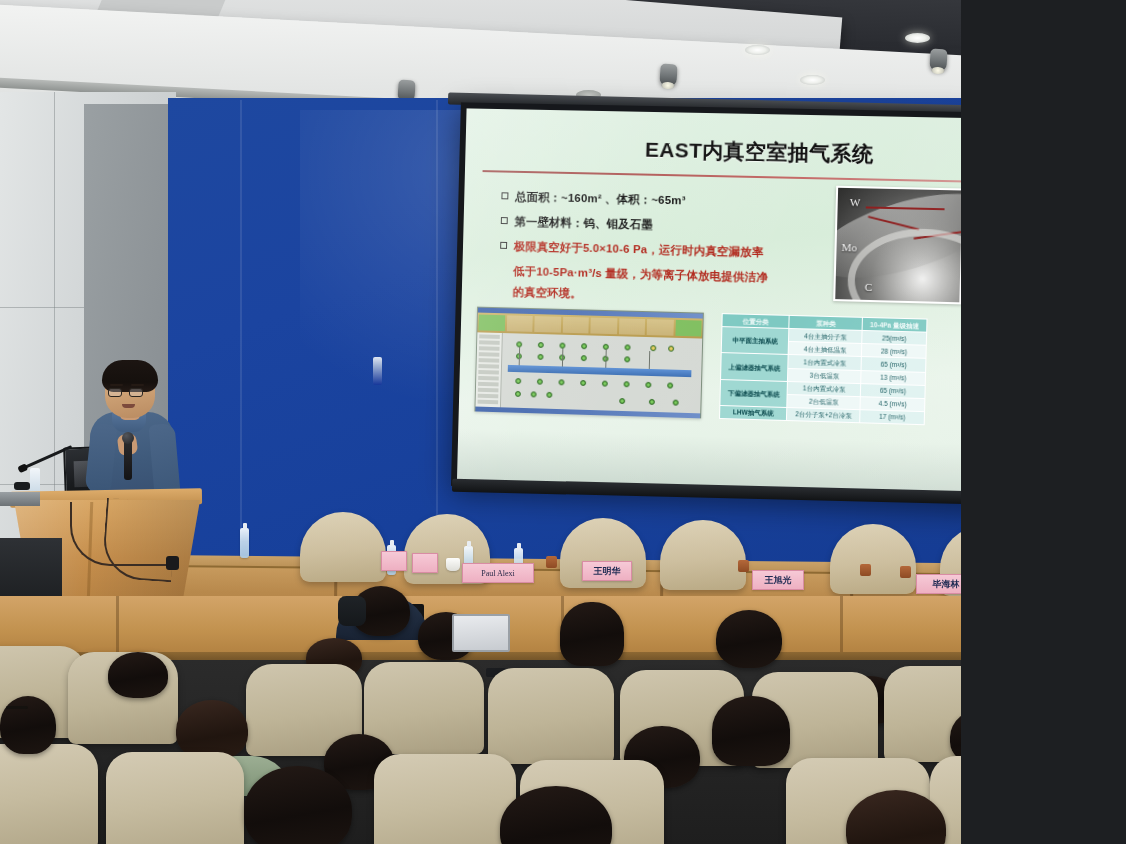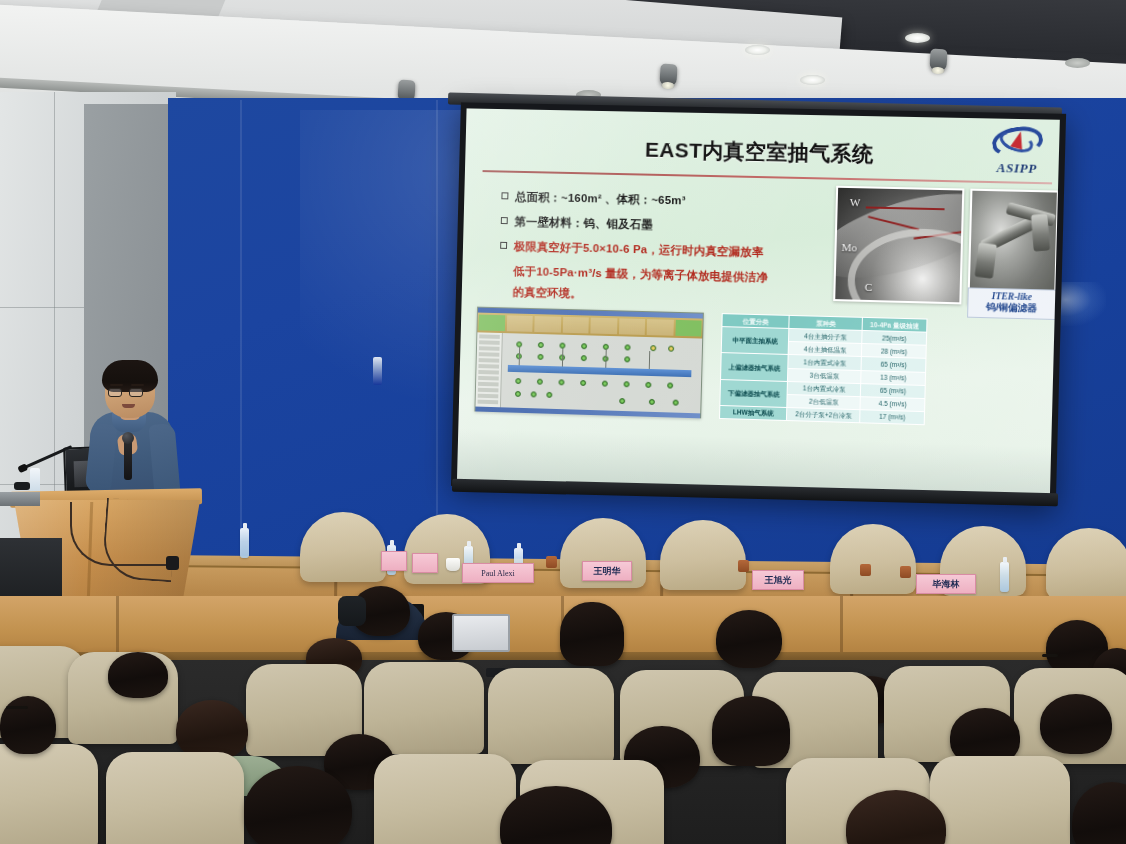--- a/index.html
+++ b/index.html
@@ -1,19 +1,19 @@
 <!DOCTYPE html>
 <html><head>
 <meta charset="utf-8">
 <style>
   * { margin:0; padding:0; box-sizing:border-box; }
   html,body { width:1126px; height:844px; overflow:hidden; background:#1d1f22; }
   body { font-family:"Liberation Sans", sans-serif; }
 
-  #scene { position:relative; width:1126px; height:844px; overflow:hidden; }
+  #scene { position:relative; width:961px; height:844px; overflow:hidden; }
 
   
   .ceiling-dark { position:absolute; left:0; top:0; width:1126px; height:130px;
     background:linear-gradient(180deg,#23252a 0%, #2b2d32 40%, #34363b 100%); }
   .ceiling-slab-a { position:absolute; left:-40px; top:-18px; width:880px; height:92px;
     background:linear-gradient(175deg,#e9eaea 0%, #d6d8d8 60%, #c3c5c6 100%);
     transform:rotate(4.6deg); box-shadow:0 6px 14px rgba(0,0,0,.45); }
   .ceiling-slab-b { position:absolute; left:-60px; top:34px; width:1230px; height:118px;
     background:linear-gradient(178deg,#f2f3f2 0%, #e2e4e3 55%, #cdcfce 100%);
     transform:rotate(3.0deg); box-shadow:0 8px 16px rgba(0,0,0,.35); }

